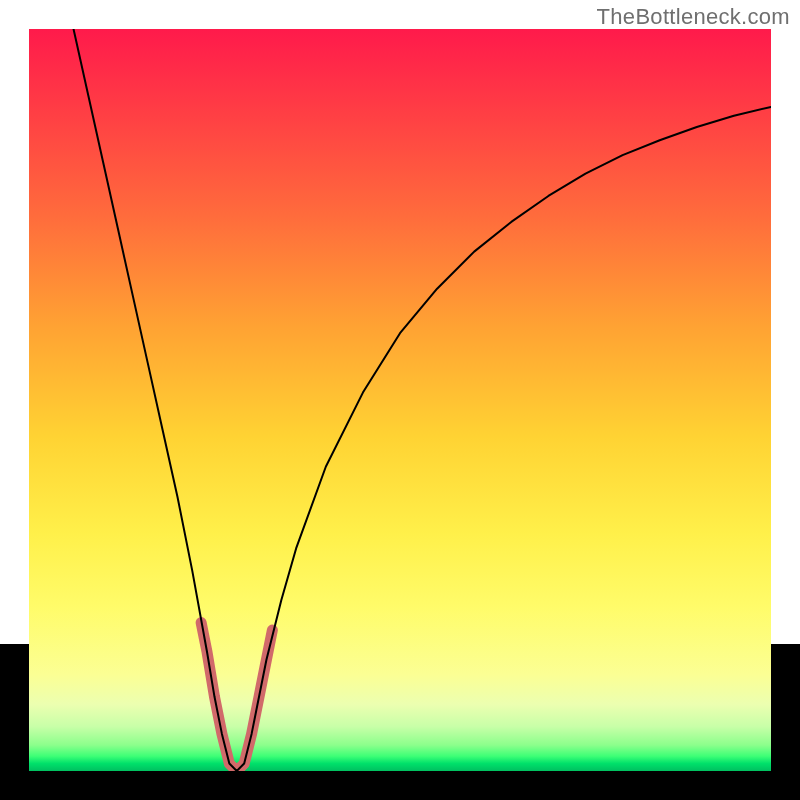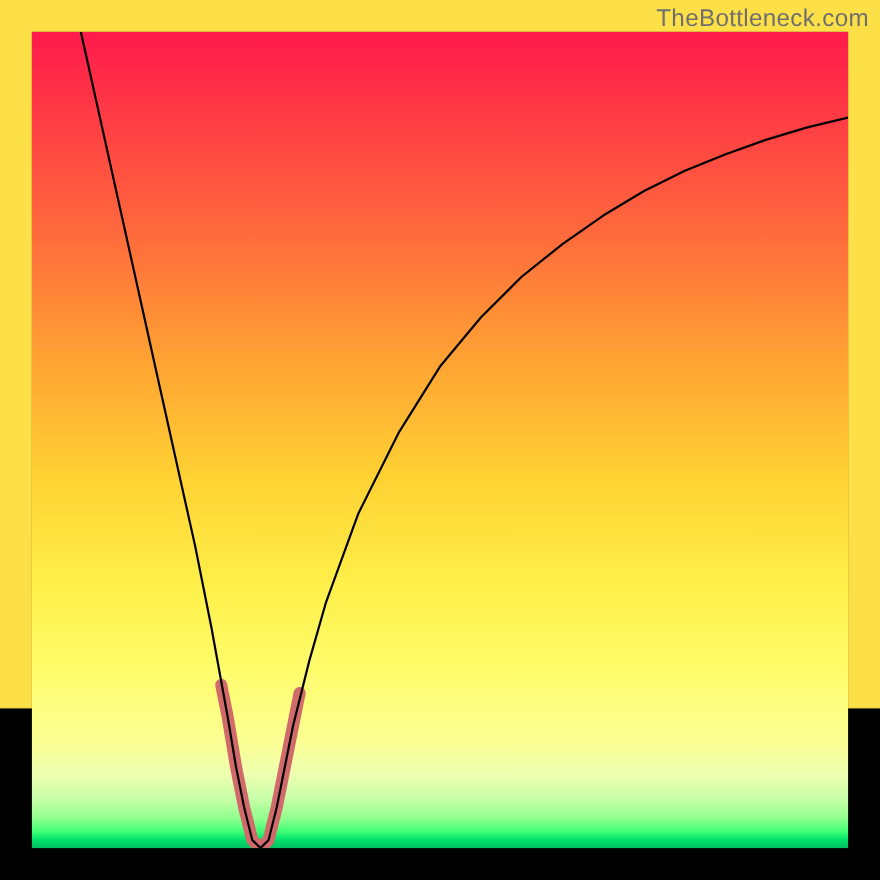--- a/index.html
+++ b/index.html
@@ -8,21 +8,21 @@
     width: 800px;
     height: 800px;
     background: #000;
     overflow: hidden;
     font-family: Arial, Helvetica, sans-serif;
   }
   .outer {
     position: relative;
     width: 800px;
     height: 644px;
-    background: #fde047;
+    background: #ffffff;
   }
   .watermark {
     position: absolute;
     top: 4px;
     right: 10px;
     color: #6f6f6f;
     font-size: 22px;
     font-weight: 500;
     letter-spacing: 0.3px;
     z-index: 50;

